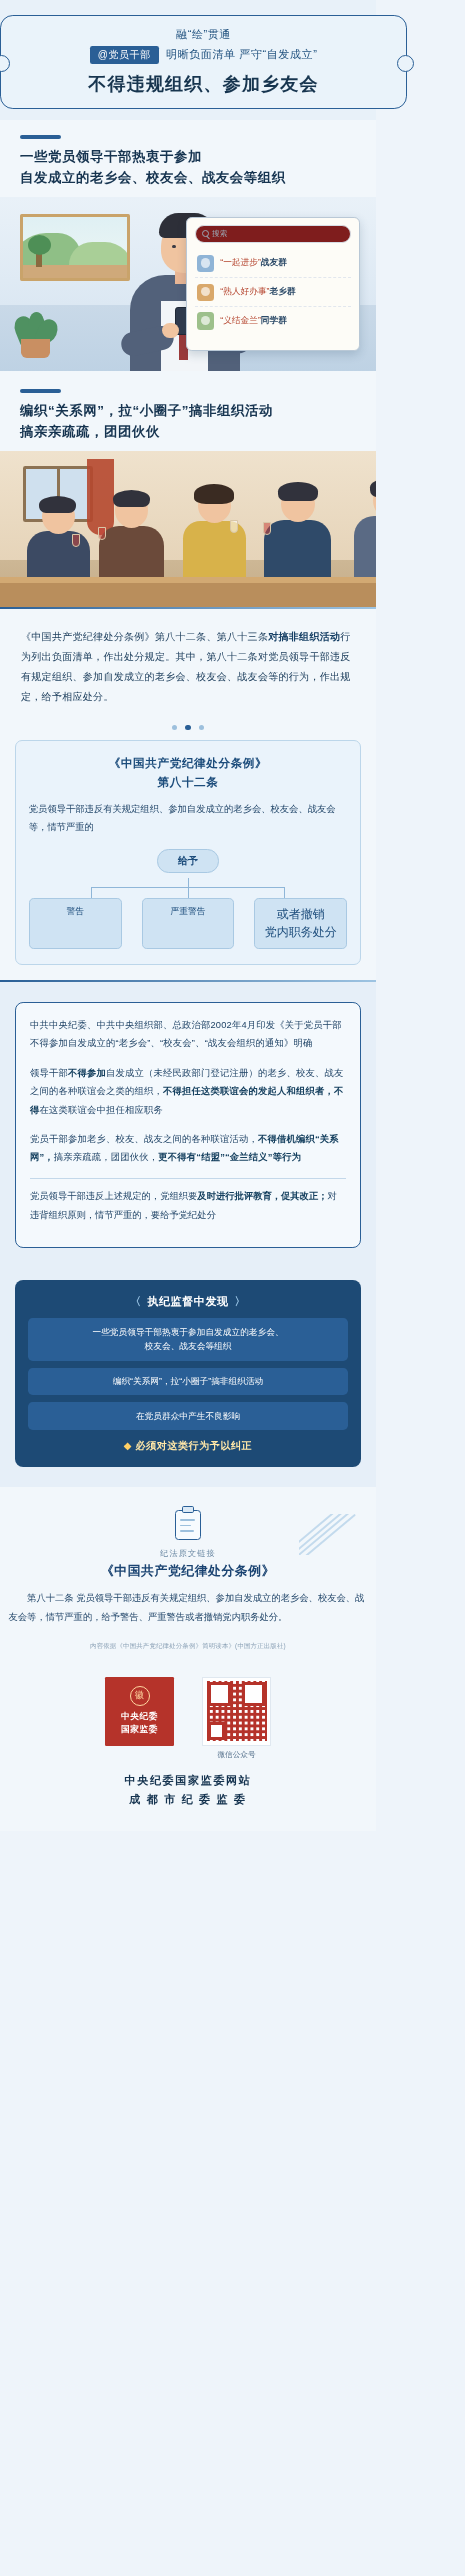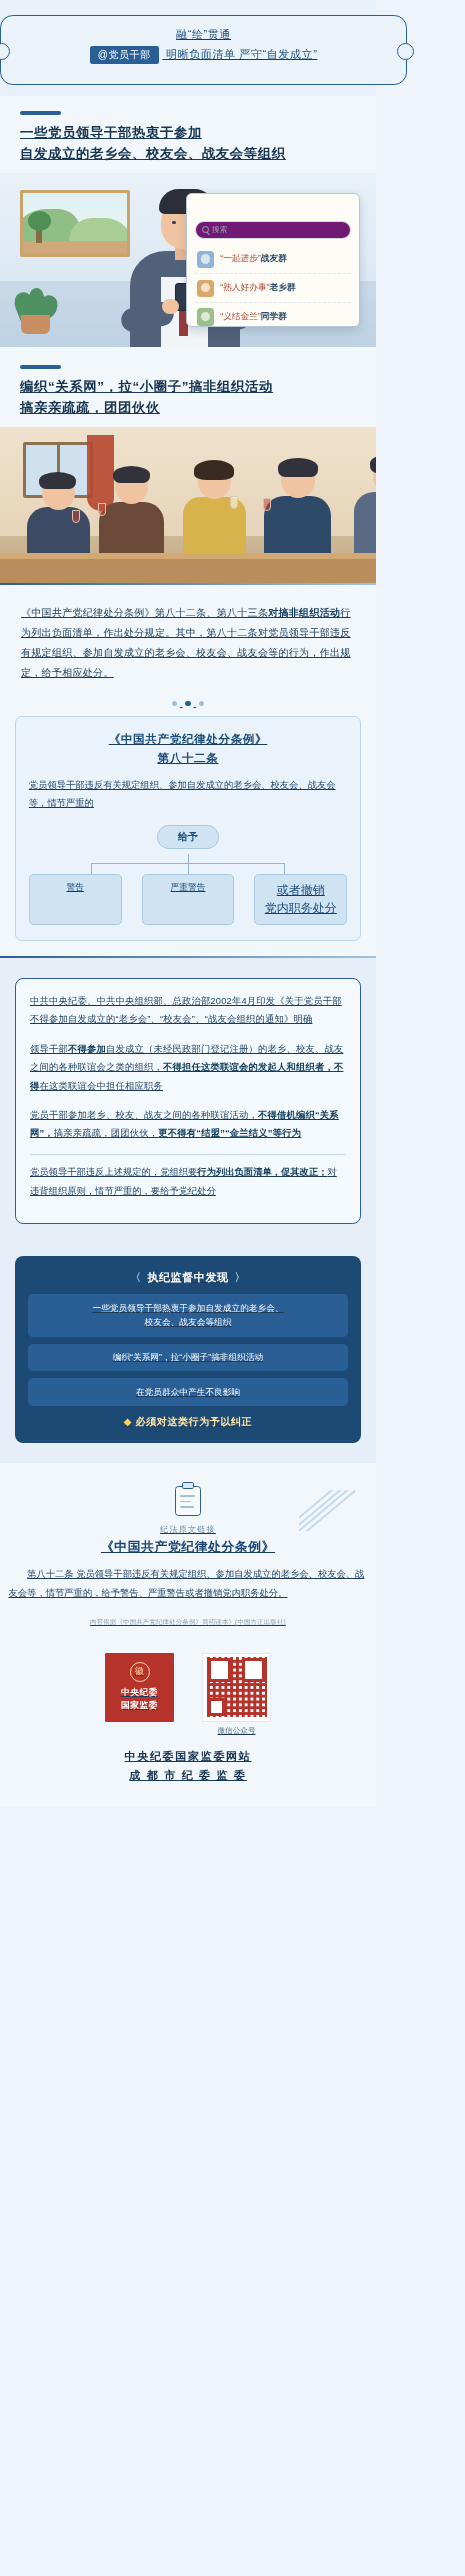--- a/index.html
+++ b/index.html
@@ -3,21 +3,21 @@
 <meta charset="utf-8">
 <style>
   * { box-sizing: border-box; }
   html, body { margin:0; padding:0; }
   body {
     width: 465px;
     font-family: "Liberation Sans", "DejaVu Sans", sans-serif;
     background: #eef4fa;
     color: #1b3a5c;
   }
-  .page { width:376px; position:relative; background:#f2f7fb;text-decoration:underline; }
+  .page { width:376px; position:relative; background:#f2f7fb; }
 
   
   .header {
     background: #e8f1f9;
     padding: 15px 0 10.5px;
     text-align:center;
   }
   .hdr-card {
     width: 407px;
     margin: 0 auto;
@@ -135,22 +135,21 @@
     background:#fdfcf7;
     border:1.2px solid #b9c8d6;
     border-radius:5.8px;
     box-shadow:0 3.5px 9.3px rgba(28,60,90,.18);
     padding:7px 8.1px;
   }
   .pc-search{
     display:flex;align-items:center;gap:3.5px;
     border:0.6px solid #d6ddE5;border-radius:9.3px;
     padding:2.9px 5.8px;font-size:7.6px;color:#9aa6b3;
-    background:#701a75;
-    margin-top:20px;
+    background:#7f1d1d;
   }
   .pc-search .mag{
     width:7px;height:7px;border:1.2px solid #9aa6b3;border-radius:50%;position:relative;display:inline-block;
   }
   .pc-search .mag:after{content:"";position:absolute;right:-2.9px;bottom:-1.7px;width:4.1px;height:1.2px;background:#9aa6b3;transform:rotate(45deg);}
   .pc-rows{margin-top:7px;}
   .pc-row{
     display:flex;align-items:center;gap:5.8px;
     padding:5.2px 2.3px;
     border-bottom:0.6px dashed #e2e7ee;
@@ -373,20 +372,21 @@
 <div class="page">
 
   <div class="header">
     <div class="hdr-card">
       <div class="hdr-line1">
         <span>融“绘”贯通</span>
       </div>
       <div class="hdr-line2">
         <span class="hdr-tag">@党员干部</span><span> 明晰负面清单 严守“自发成立”</span>
       </div>
+      <div class="hdr-title">不得违规组织、参加乡友会</div>
     </div>
   </div>
 
   <div class="sec-title-wrap">
     <div class="sec-bar"></div>
     <div class="sec-title" style="white-space:pre-line">一些党员领导干部热衷于参加
 自发成立的老乡会、校友会、战友会等组织</div>
   </div>
 
   <div class="illus1">
@@ -531,21 +531,21 @@
     <div class="notice-card">
       <p class="nc-p">中共中央纪委、中共中央组织部、总政治部2002年4月印发《关于党员干部不得参加自发成立的“老乡会”、“校友会”、“战友会组织的通知》明确</p>
       <p class="nc-p">
         <span>领导干部</span><b>不得参加</b><span>自发成立（未经民政部门登记注册）的老乡、校友、战友之间的各种联谊会之类的组织，</span><b>不得担任这类联谊会的发起人和组织者，</b><b>不得</b><span>在这类联谊会中担任相应职务</span>
       </p>
       <p class="nc-p">
         <span>党员干部参加老乡、校友、战友之间的各种联谊活动，</span><b>不得借机编织“关系网”，</b><span>搞亲亲疏疏，团团伙伙，</span><b>更不得有“结盟”“金兰结义”等行为</b>
       </p>
       <div class="nc-hr"></div>
       <p class="nc-last">
-        <span>党员领导干部违反上述规定的，党组织要</span><b>行为列出负面清单，促其改正；</b><span>对违背组织原则，情节严重的，要给予党纪处分</span>
+        <span>党员领导干部违反上述规定的，党组织要</span><b>及时进行批评教育，促其改正；</b><span>对违背组织原则，情节严重的，要给予党纪处分</span>
       </p>
     </div>
   </div>
 
   <div class="super-wrap">
     <div class="super">
       <div class="super-title">
         <span class="br">〈</span><span>执纪监督中发现</span><span class="br">〉</span>
       </div>
       <div class="super-item" style="white-space:pre-line">一些党员领导干部热衷于参加自发成立的老乡会、

